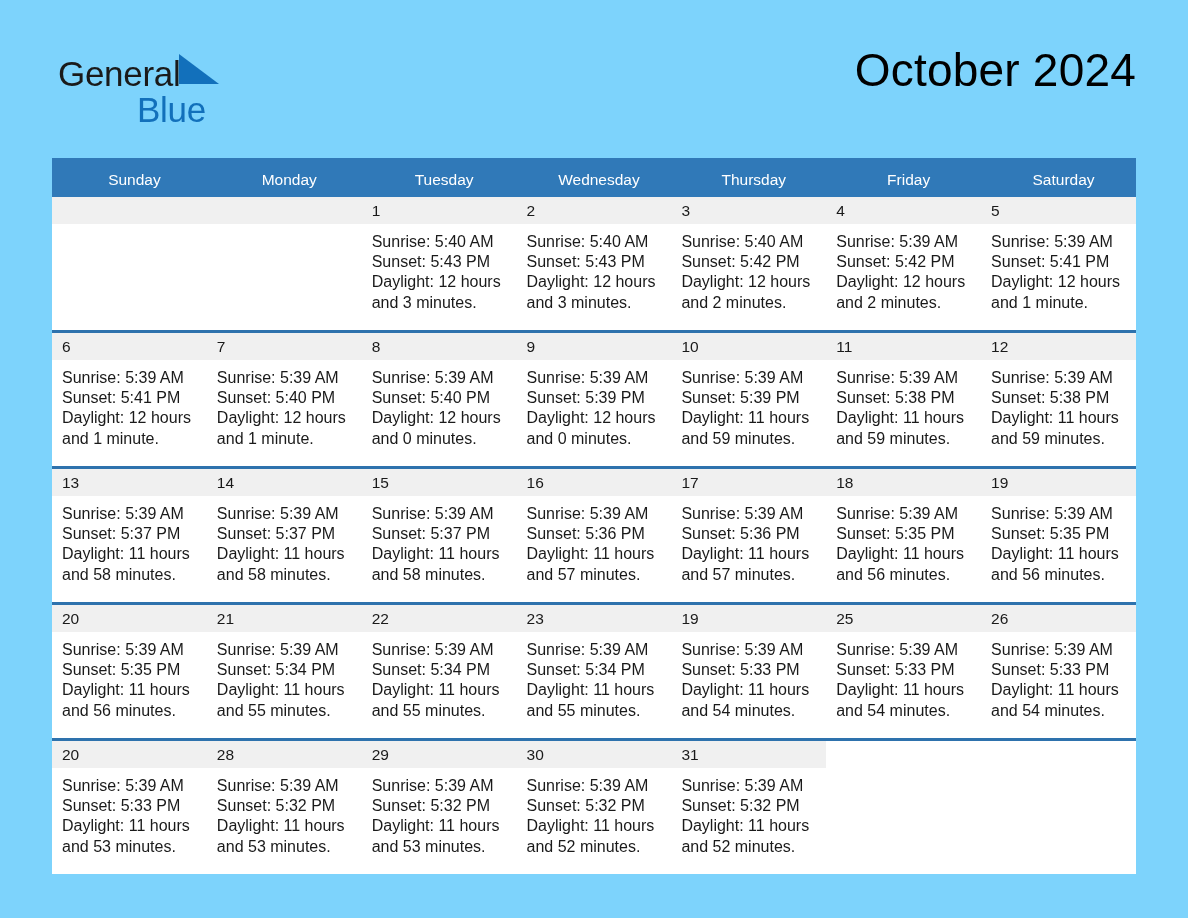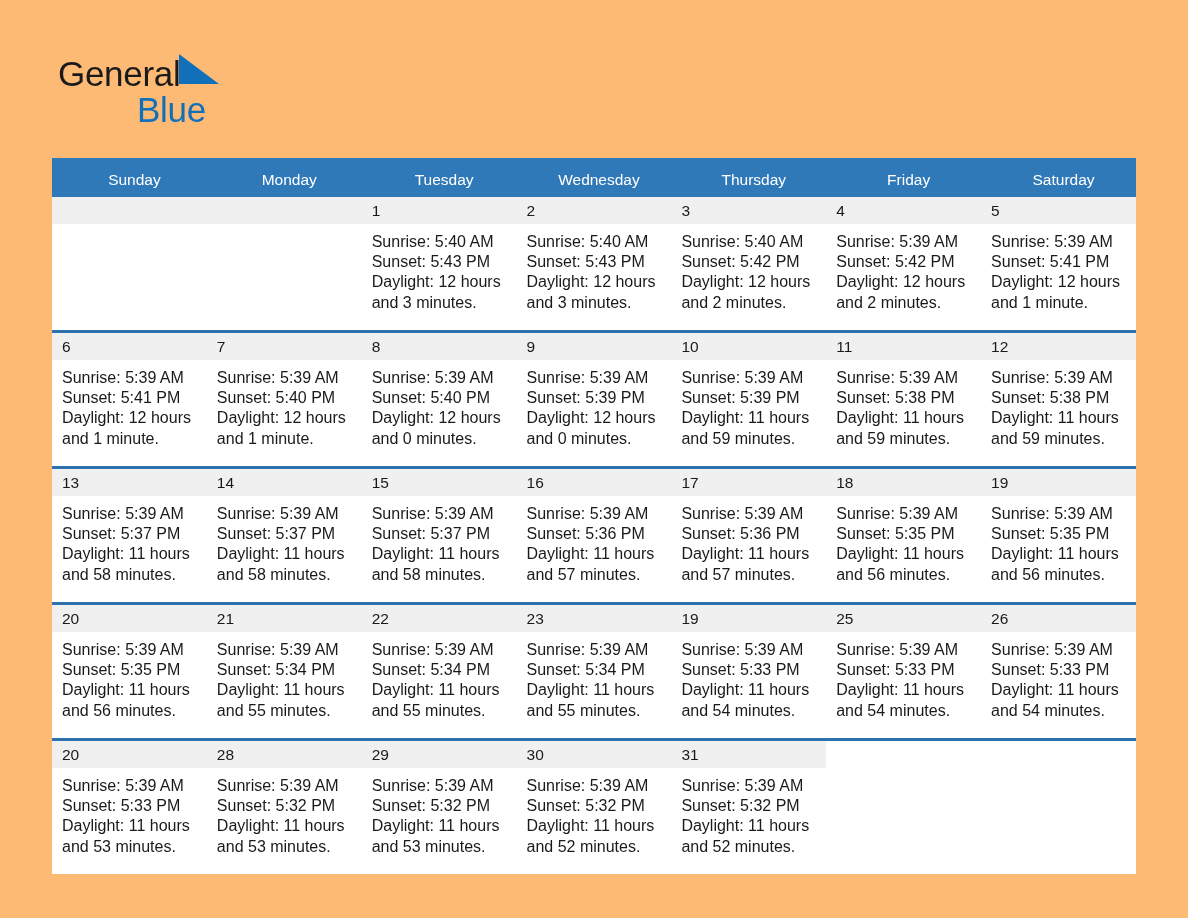--- a/index.html
+++ b/index.html
@@ -9,21 +9,21 @@
     width: 1188px;
     height: 918px;
     background: #ffffff;
     font-family: "Liberation Sans", sans-serif;
     -webkit-font-smoothing: antialiased;
   }
   .page {
     position: relative;
     width: 1188px;
     height: 918px;
-    background: #fdba74;
+    background: #7dd3fc;
     overflow: hidden;
   }
 
   
   .top {
     position: absolute;
     left: 52px;
     top: 42px;
     right: 52px;
     height: 104px;
@@ -137,20 +137,21 @@
   <div class="top">
 
     <div class="brand">
       <span class="brand-line1">General</span><span class="brand-flag"><svg width="42" height="32" viewBox="0 0 42 32" aria-hidden="true">
             <polygon points="1,2 41,32 1,32" fill="#1270bb"></polygon>
           </svg></span>
       <span class="brand-line2">Blue</span>
     </div>
 
     <div class="title-wrap">
+      <div class="month-title">October 2024</div>
     </div>
 
   </div>
 
   <table class="cal">
     <thead>
       <tr>
         <th>Sunday</th>
         <th>Monday</th>
         <th>Tuesday</th>

